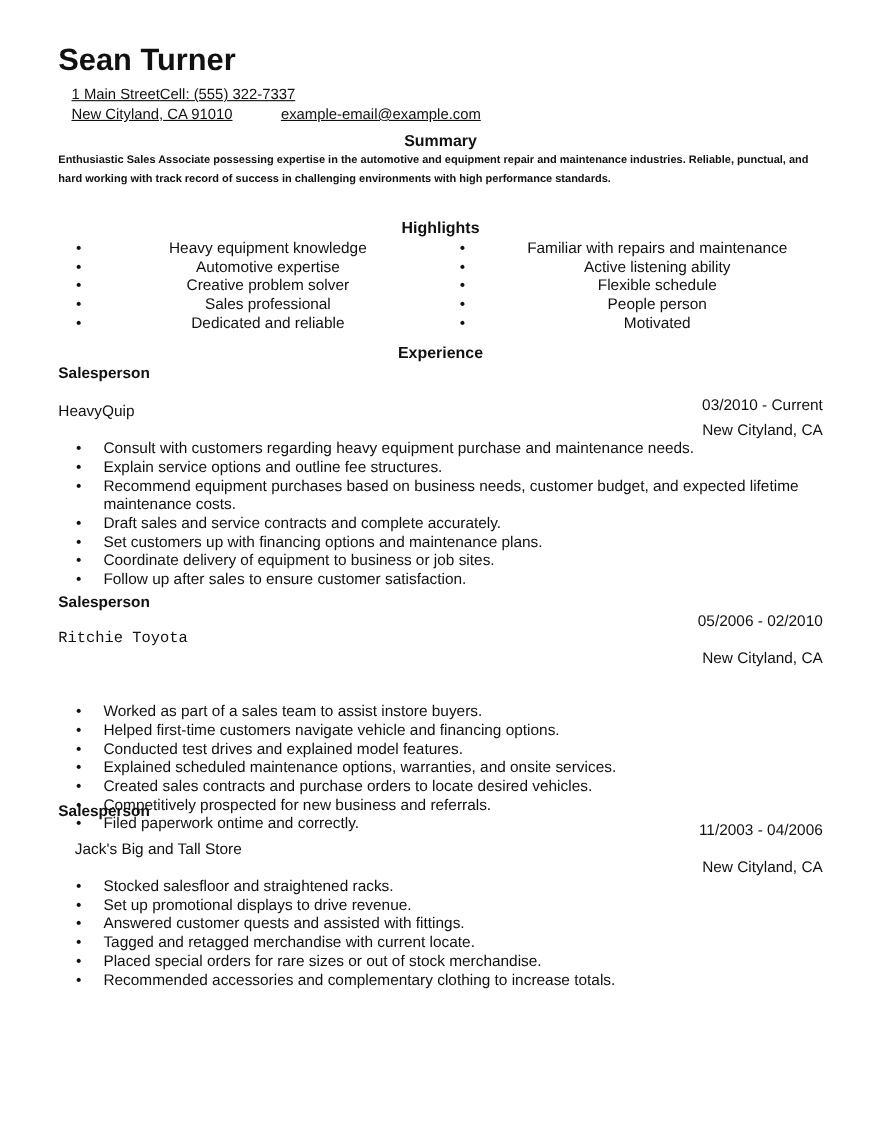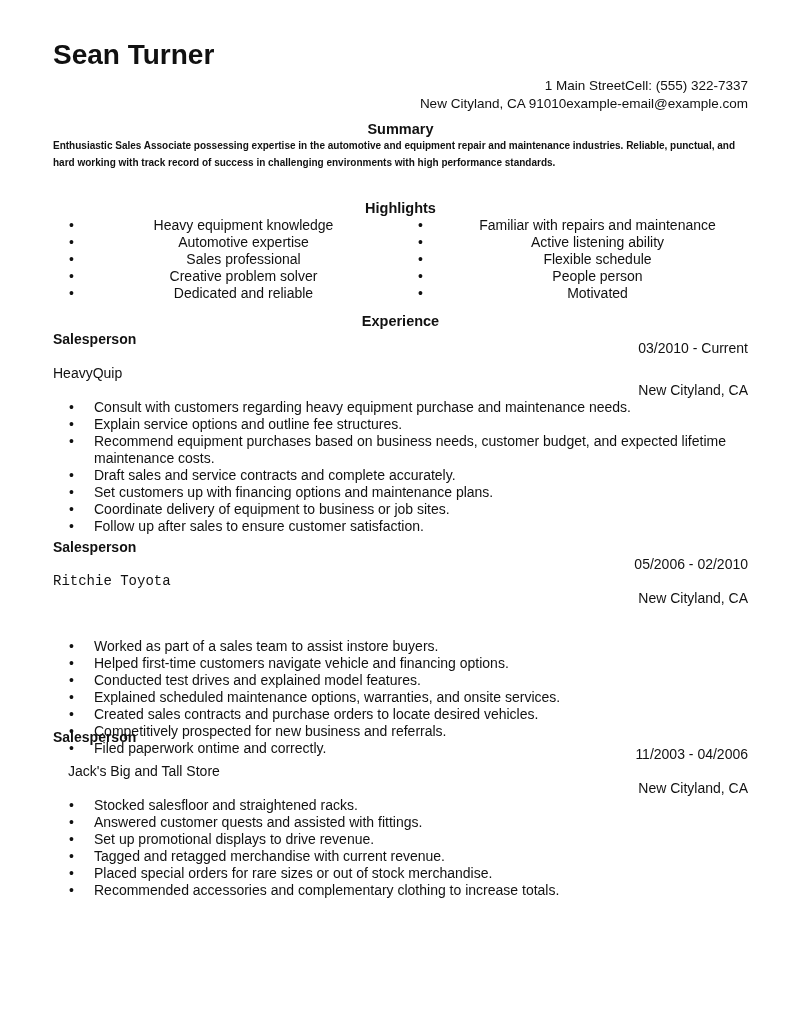--- a/index.html
+++ b/index.html
@@ -6,22 +6,22 @@
     body {
       width: 800px; height: 1035px; position: relative; overflow: hidden;
       font-family: "Liberation Sans", sans-serif; color: #111111;
     }
     .page { position: absolute; left: 53px; top: 0; width: 695px; }
     .name {
       position: absolute; left: 0; top: 38px;
       font-size: 28px; font-weight: bold; letter-spacing: 0px; line-height: 34px;
     }
     .contact-row {
-      position: absolute; left: 0; width: 695px; font-size: 13.5px; line-height: 17px;
-      display: flex; justify-content: flex-end;
+      position: absolute; left: 12px; width: 695px; font-size: 13.5px; line-height: 17px;
+      display: flex; justify-content: flex-start; text-decoration: underline;
     }
     .section-title {
       position: absolute; left: 0; width: 695px; text-align: center;
       font-size: 14.5px; font-weight: bold; line-height: 18px;
     }
     .summary {
       position: absolute; left: 0; top: 137px; width: 700px;
       font-size: 10px; line-height: 17.3px; font-weight: bold;
     }
     .hl-col { position: absolute; top: 217px; list-style: none; margin: 0; padding: 0; text-align: center; }
@@ -42,49 +42,49 @@
 <body>
 
 <div class="page">
 
   <div class="name">Sean Turner</div>
 
   <div class="contact-row" style="top:77px;">
     <span>1 Main Street</span>
     <span>Cell: (555) 322-7337</span>
   </div>
-  <div class="contact-row" style="top:95px;">
+  <div class="contact-row" style="top:95px;gap:44px;">
     <span>New Cityland, CA 91010</span>
     <span>example-email@example.com</span>
   </div>
 
   <div class="section-title" style="top:120px;">Summary</div>
   <div class="summary">Enthusiastic Sales Associate possessing expertise in the automotive and equipment repair and maintenance industries. Reliable, punctual, and hard working with track record of success in challenging environments with high performance standards.</div>
 
   <div class="section-title" style="top:199px;">Highlights</div>
   <ul class="hl-col" style="left:0; width:340px;">
     <li>Heavy equipment knowledge</li>
     <li>Automotive expertise</li>
+    <li>Creative problem solver</li>
     <li>Sales professional</li>
-    <li>Creative problem solver</li>
     <li>Dedicated and reliable</li>
   </ul>
   <ul class="hl-col" style="left:349px; width:350px;">
     <li>Familiar with repairs and maintenance</li>
     <li>Active listening ability</li>
     <li>Flexible schedule</li>
     <li>People person</li>
     <li>Motivated</li>
   </ul>
 
   <div class="section-title" style="top:312px;">Experience</div>
 
   <div>
     <div class="job-title" style="top:331px;">Salesperson</div>
-    <div class="job-date" style="top:340px;">03/2010 - Current</div>
+    <div class="job-date" style="top:360px;">03/2010 - Current</div>
     <div class="job-company" style="top:365px;">HeavyQuip</div>
     <div class="job-loc" style="top:382px;">New Cityland, CA</div>
     <ul class="bullets" style="top:399px;">
       <li>Consult with customers regarding heavy equipment purchase and maintenance needs.</li>
       <li>Explain service options and outline fee structures.</li>
       <li>Recommend equipment purchases based on business needs, customer budget, and expected lifetime maintenance costs.</li>
       <li>Draft sales and service contracts and complete accurately.</li>
       <li>Set customers up with financing options and maintenance plans.</li>
       <li>Coordinate delivery of equipment to business or job sites.</li>
       <li>Follow up after sales to ensure customer satisfaction.</li>
@@ -107,21 +107,21 @@
     </ul>
   </div>
 
   <div>
     <div class="job-title" style="top:729px;">Salesperson</div>
     <div class="job-date" style="top:746px;">11/2003 - 04/2006</div>
     <div class="job-company" style="top:763px;margin-left:15px;">Jack's Big and Tall Store</div>
     <div class="job-loc" style="top:780px;">New Cityland, CA</div>
     <ul class="bullets" style="top:797px;">
       <li>Stocked salesfloor and straightened racks.</li>
+      <li>Set up promotional displays to drive revenue.</li>
       <li>Answered customer quests and assisted with fittings.</li>
-      <li>Set up promotional displays to drive revenue.</li>
-      <li>Tagged and retagged merchandise with current revenue.</li>
+      <li>Tagged and retagged merchandise with current locate.</li>
       <li>Placed special orders for rare sizes or out of stock merchandise.</li>
       <li>Recommended accessories and complementary clothing to increase totals.</li>
     </ul>
   </div>
 
 </div>
 
 </body></html>

